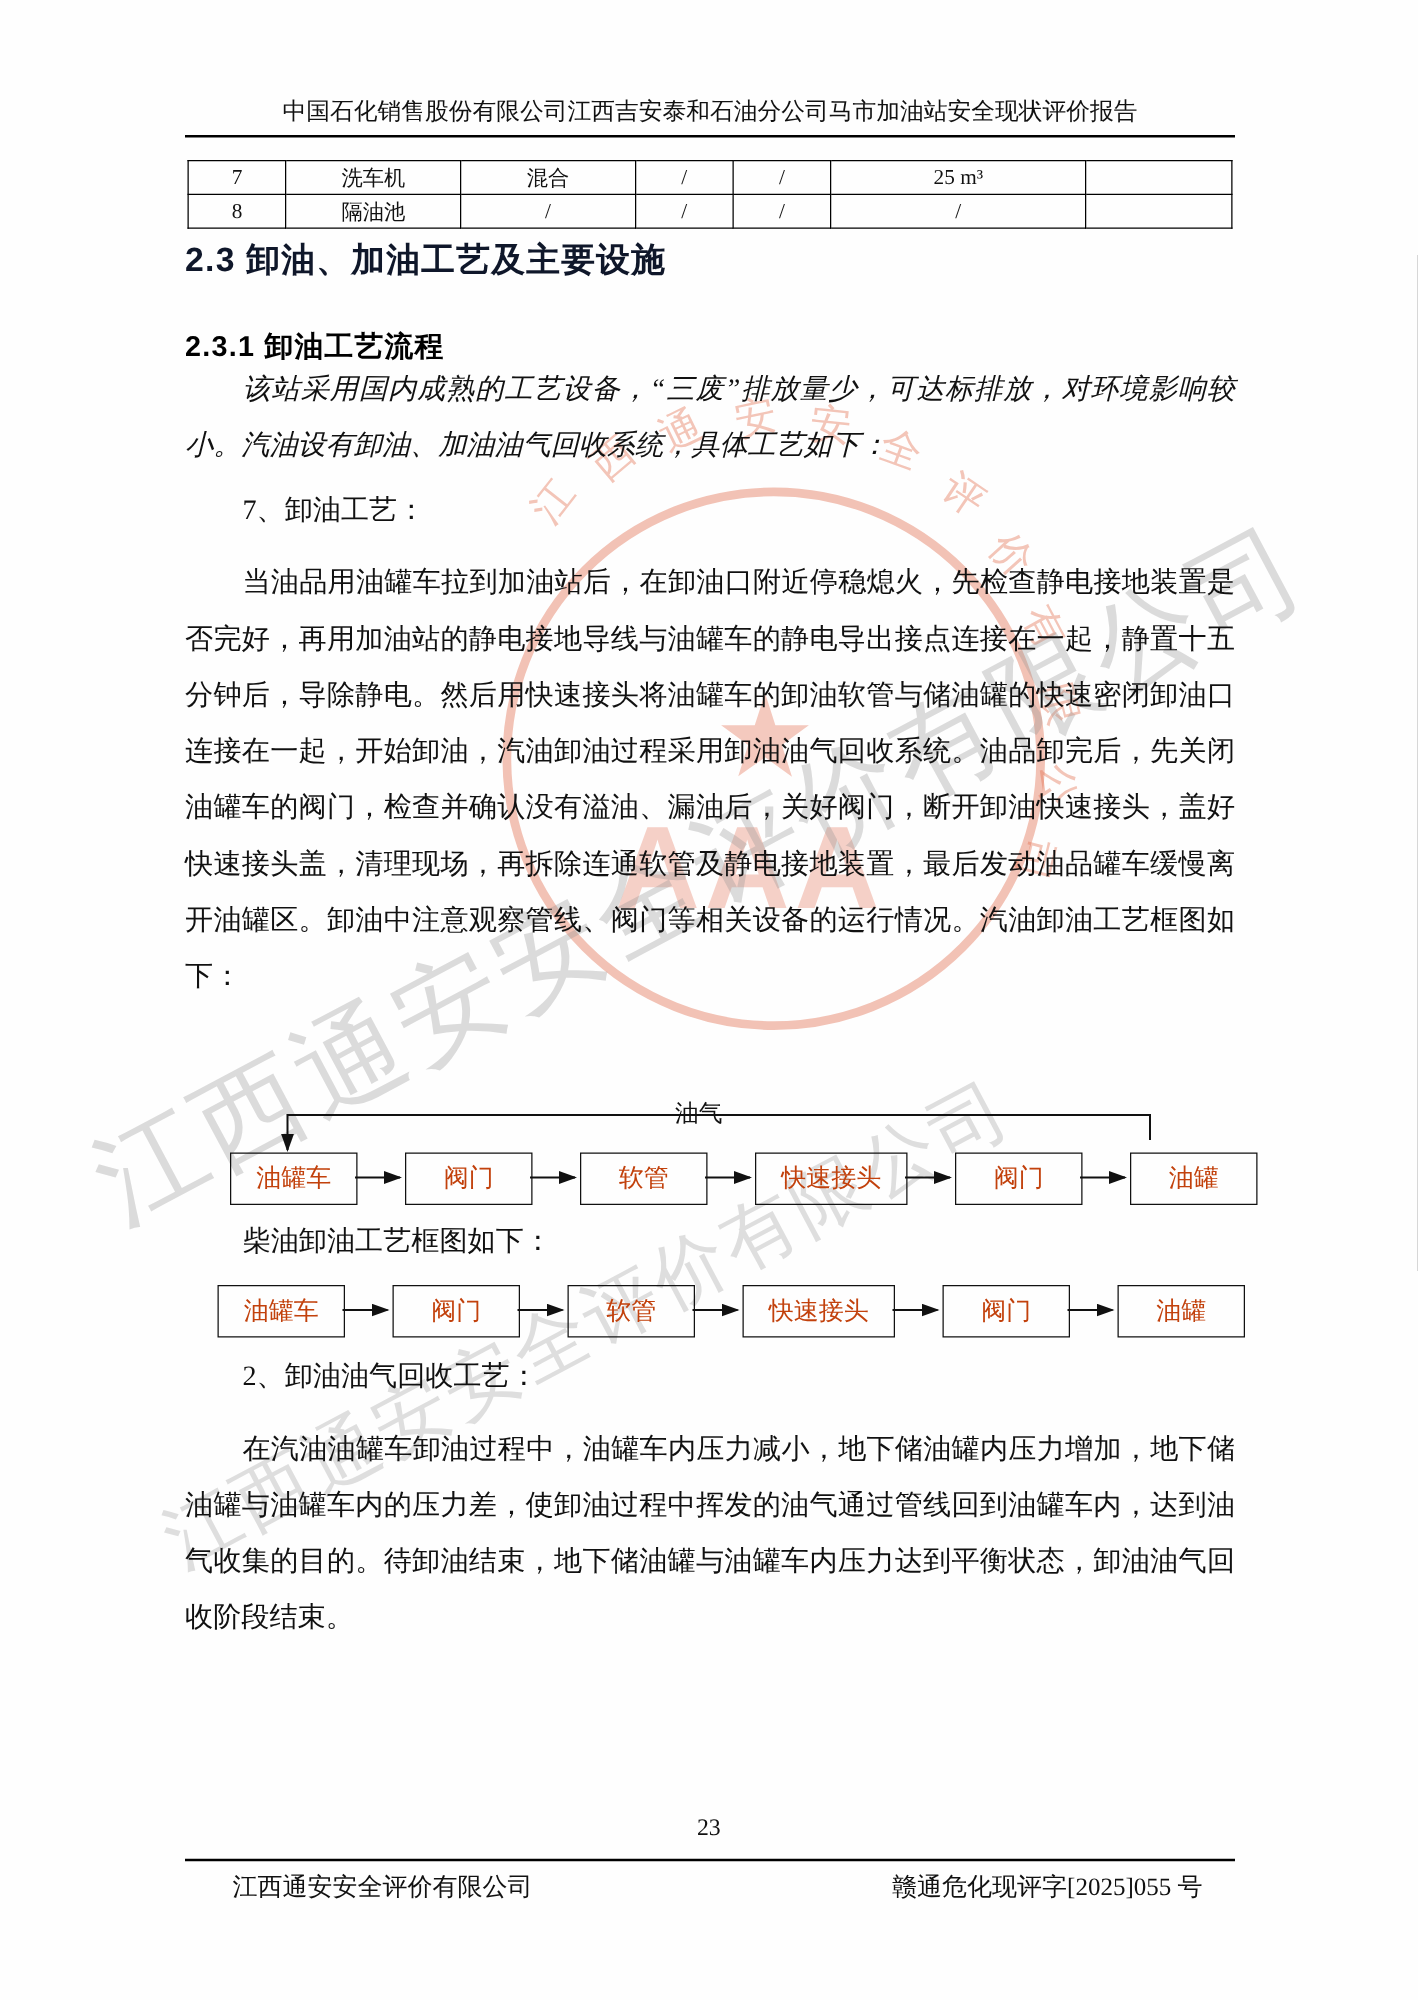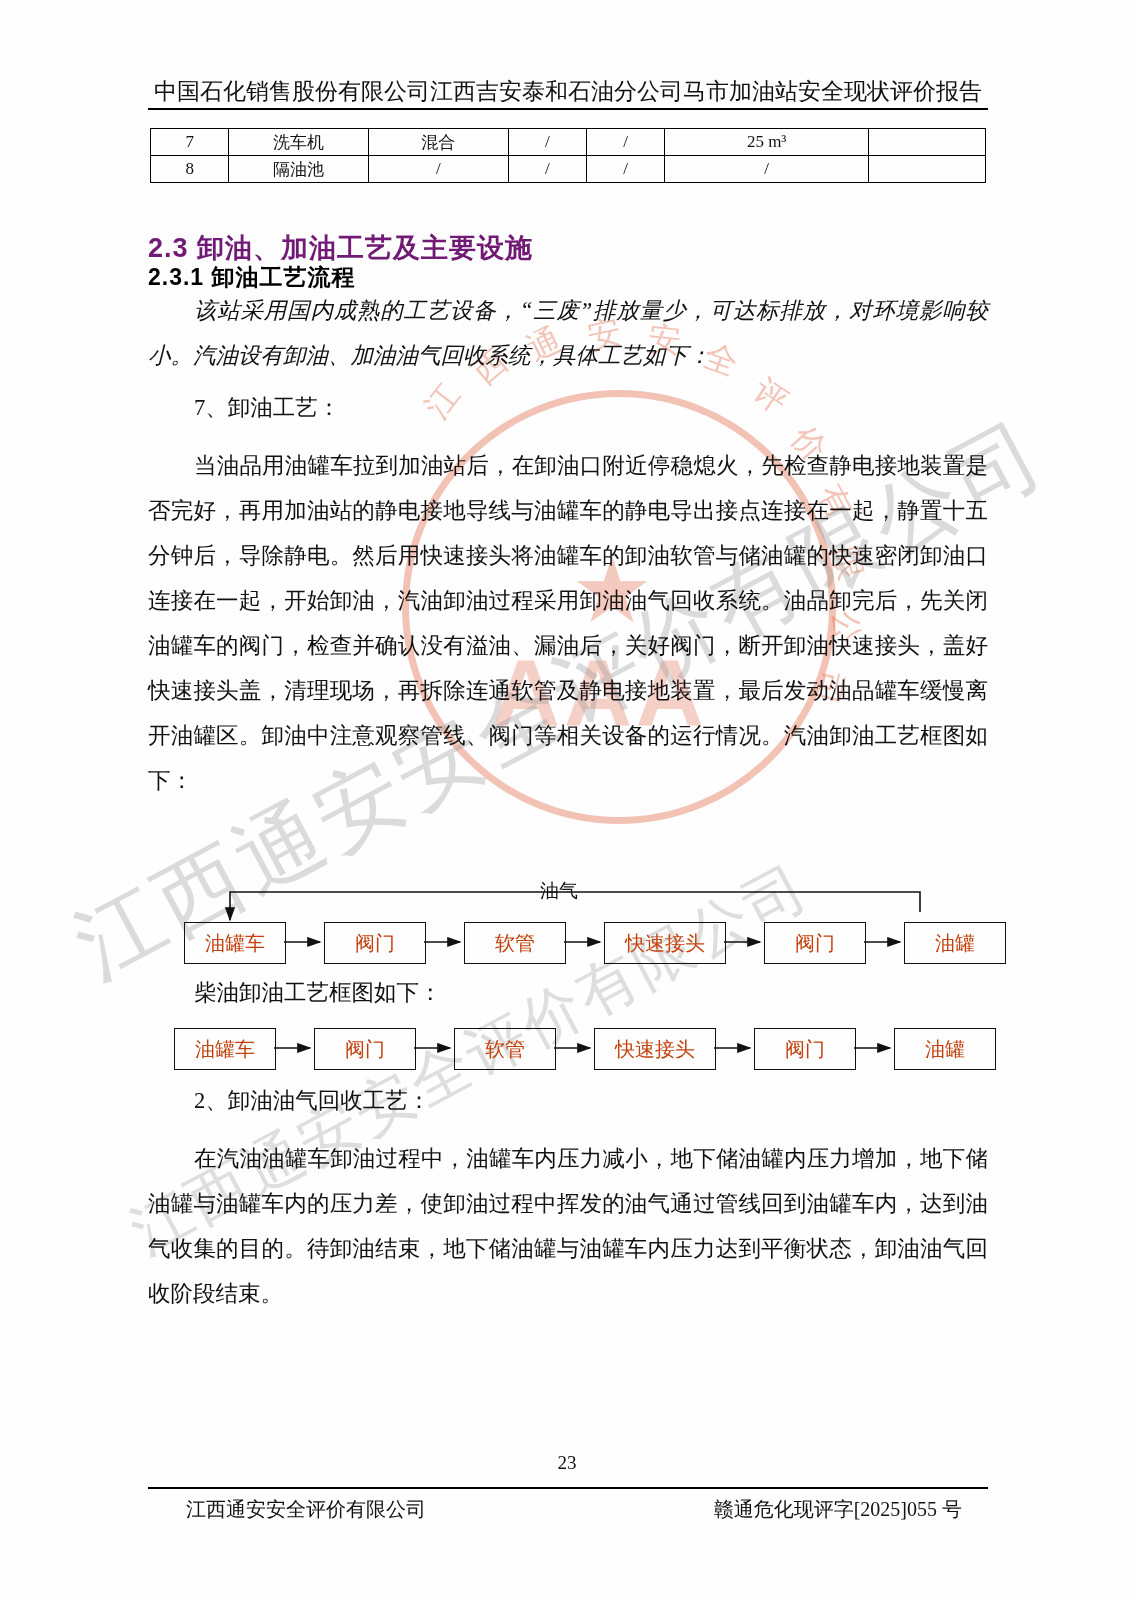--- a/index.html
+++ b/index.html
@@ -102,21 +102,21 @@
     color: rgba(226,76,52,0.62);
     font-family: "Liberation Sans", sans-serif;
     letter-spacing: 12px;
   }
   
   .header {
     position: absolute;
     left: 148px; top: 76px;
     width: 840px;
     text-align: center;
-    font-size: 23px;
+    font-size: 19px;
     color: #111;
     z-index: 10;
   }
   .header-rule {
     position: absolute;
     left: 148px; top: 108px;
     width: 840px;
     height: 2px;
     background: #000;
     z-index: 10;
@@ -145,24 +145,23 @@
   .c5 { width: 78px; }
   .c6 { width: 205px; }
   .c7 { width: 117px; }
   
   .content { position: absolute; left: 0; top: 0; width: 1134px; z-index: 10; }
   .h2 {
     position: absolute;
     left: 148px;
     font-size: 27px;
     font-weight: bold;
-    color: #701a75;
+    color: #0f172a;
     font-family: "Liberation Sans", "DejaVu Sans", sans-serif;
     letter-spacing: 1px;
-    margin-top: 40px;
   }
   .h3 {
     position: absolute;
     left: 148px;
     font-size: 23px;
     font-weight: bold;
     color: #000;
     font-family: "Liberation Sans", "DejaVu Sans", sans-serif;
     letter-spacing: 1px;
   }

